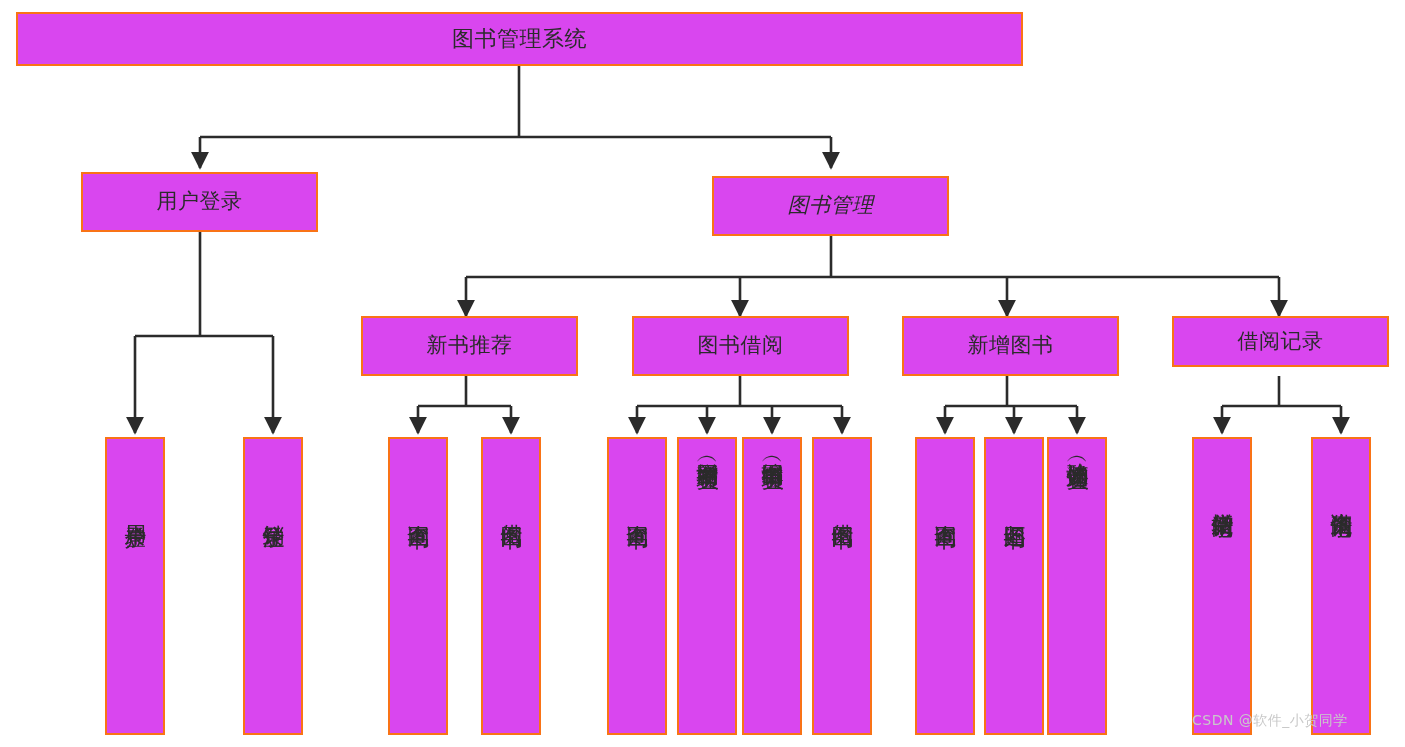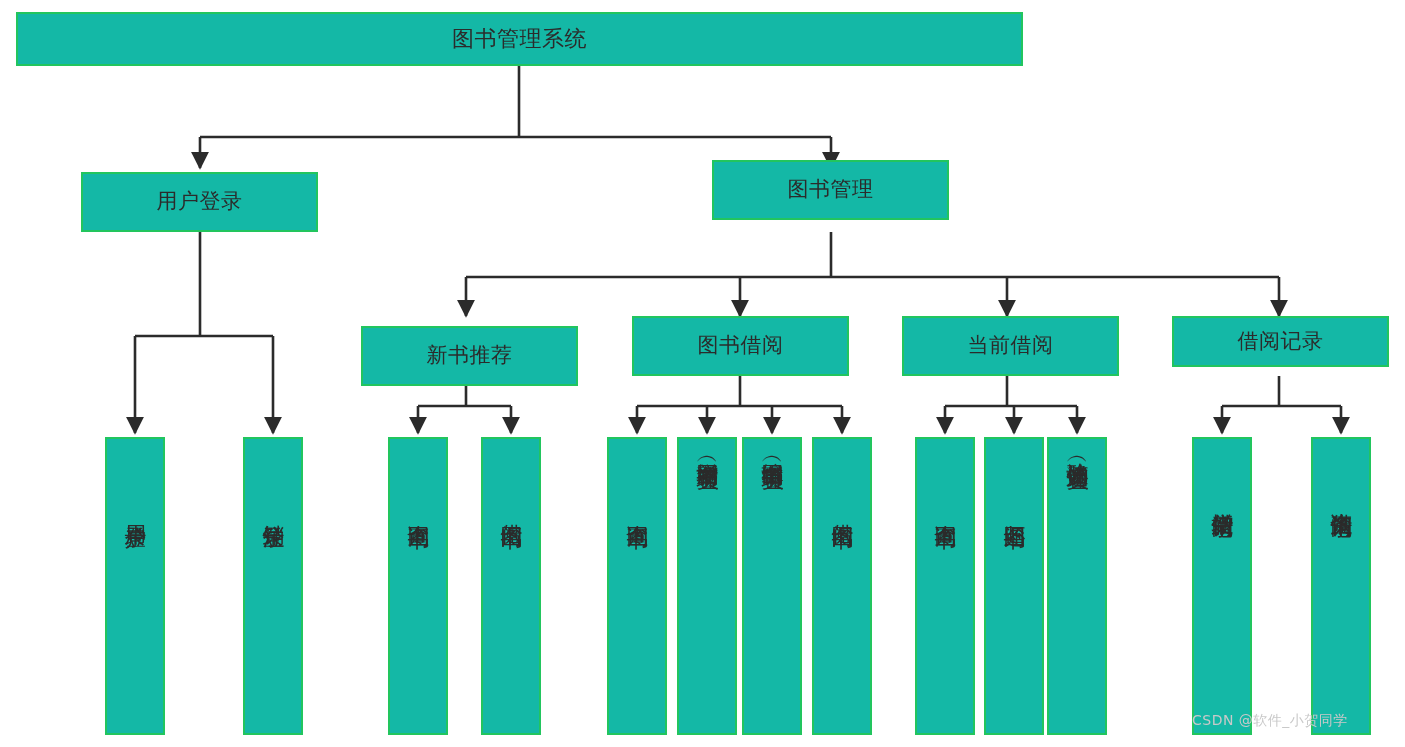--- a/index.html
+++ b/index.html
@@ -22,22 +22,22 @@
     position: absolute;
     left: 0;
     top: 0;
     width: 1405px;
     height: 747px;
     pointer-events: none;
   }
   .node {
     position: absolute;
     box-sizing: border-box;
-    border: 2px solid #22c55e;
-    background: #14b8a6;
+    border: 2px solid #f97316;
+    background: #d946ef;
     display: flex;
     align-items: center;
     justify-content: center;
     z-index: 2;
   }
   .node-label {
     color: #2b2b2b;
     line-height: 1.12;
     white-space: nowrap;
     text-align: center;
@@ -136,32 +136,32 @@
     </g>
   </svg>
 
   <div class="node horiz root" style="left:16px; top:12px; width:1007px; height:54px;">
     <span class="node-label">图书管理系统</span>
   </div>
 
   <div class="node horiz" style="left:81px; top:172px; width:237px; height:60px;">
     <span class="node-label">用户登录</span>
   </div>
-  <div class="node horiz" style="left:712px; top:160px; width:237px; height:60px;">
+  <div class="node horiz" style="left:712px; top:176px; width:237px; height:60px;font-style:italic;">
     <span class="node-label">图书管理</span>
   </div>
 
-  <div class="node horiz" style="left:361px; top:316px; width:217px; height:60px;margin-top:10px;">
+  <div class="node horiz" style="left:361px; top:316px; width:217px; height:60px;">
     <span class="node-label">新书推荐</span>
   </div>
   <div class="node horiz" style="left:632px; top:316px; width:217px; height:60px;">
     <span class="node-label">图书借阅</span>
   </div>
   <div class="node horiz" style="left:902px; top:316px; width:217px; height:60px;">
-    <span class="node-label">当前借阅</span>
+    <span class="node-label">新增图书</span>
   </div>
   <div class="node horiz" style="left:1172px; top:316px; width:217px; height:51px;">
     <span class="node-label">借阅记录</span>
   </div>
 
   <div class="node leaf short" style="left:105px; top:437px; width:60px; height:298px;">
     <span class="node-label">用户登录</span>
   </div>
   <div class="node leaf short" style="left:243px; top:437px; width:60px; height:298px;">
     <span class="node-label">注销登录</span>

